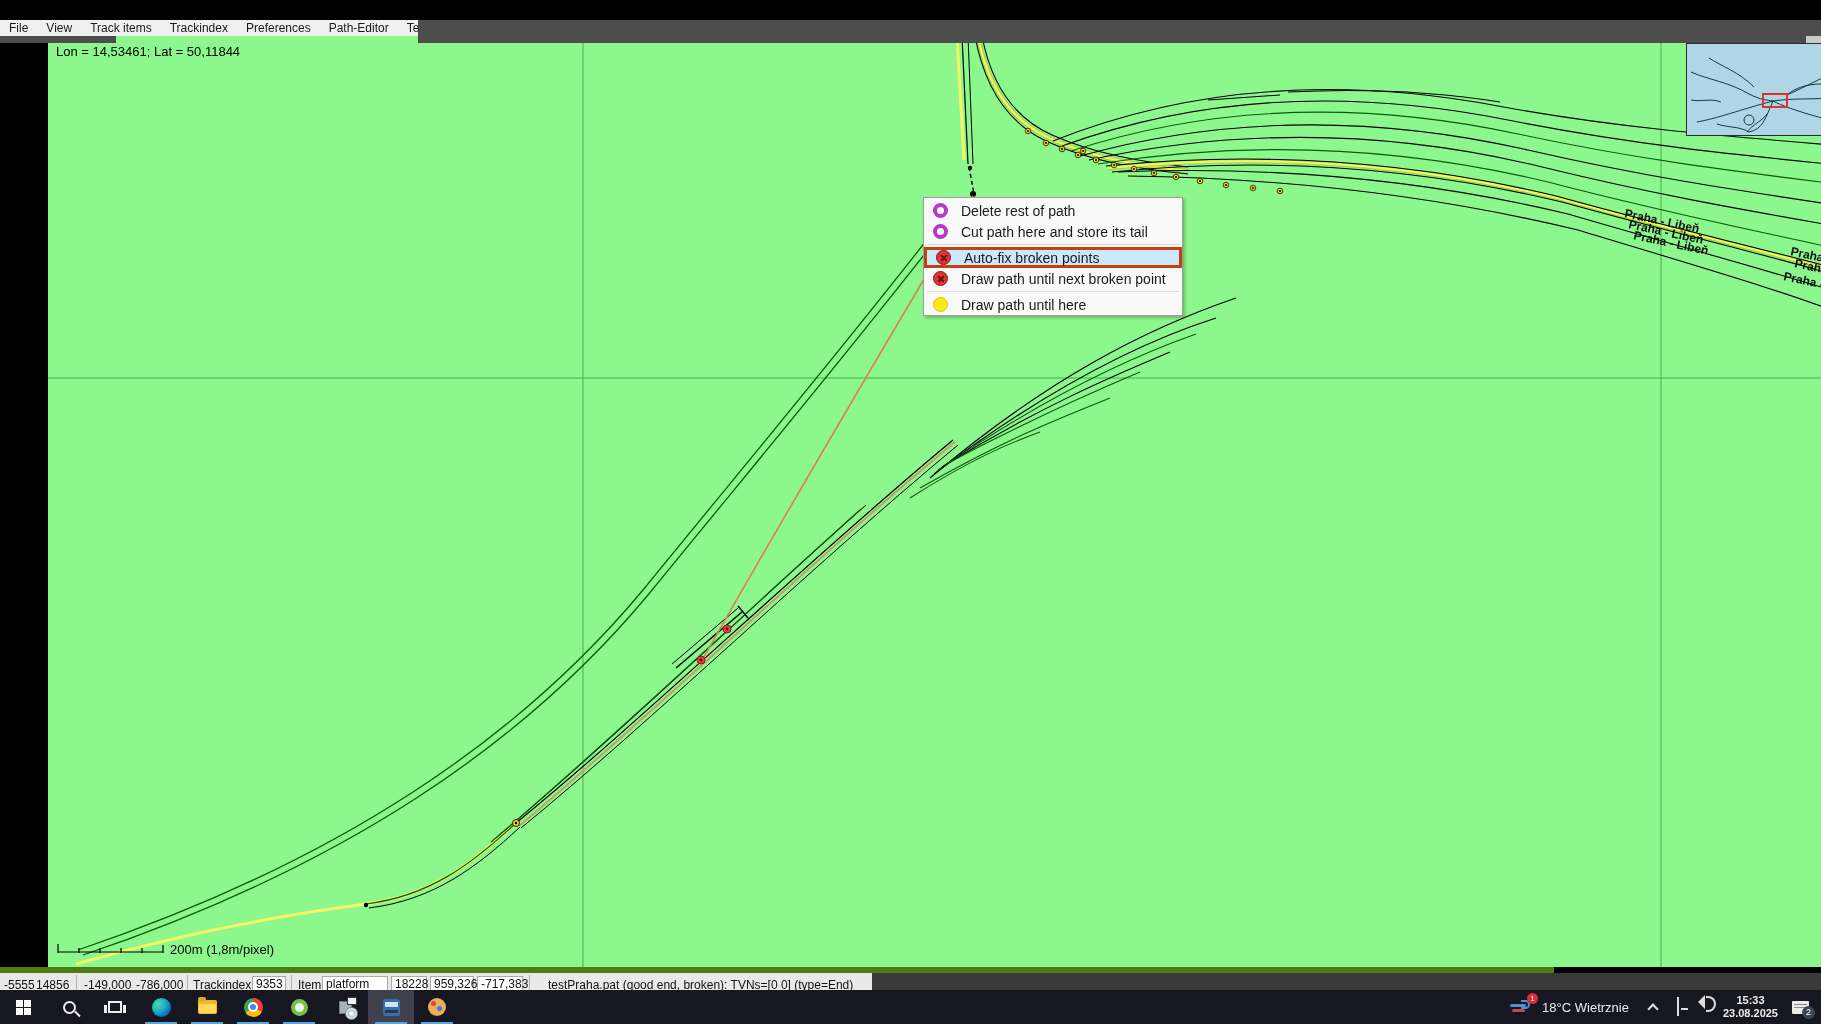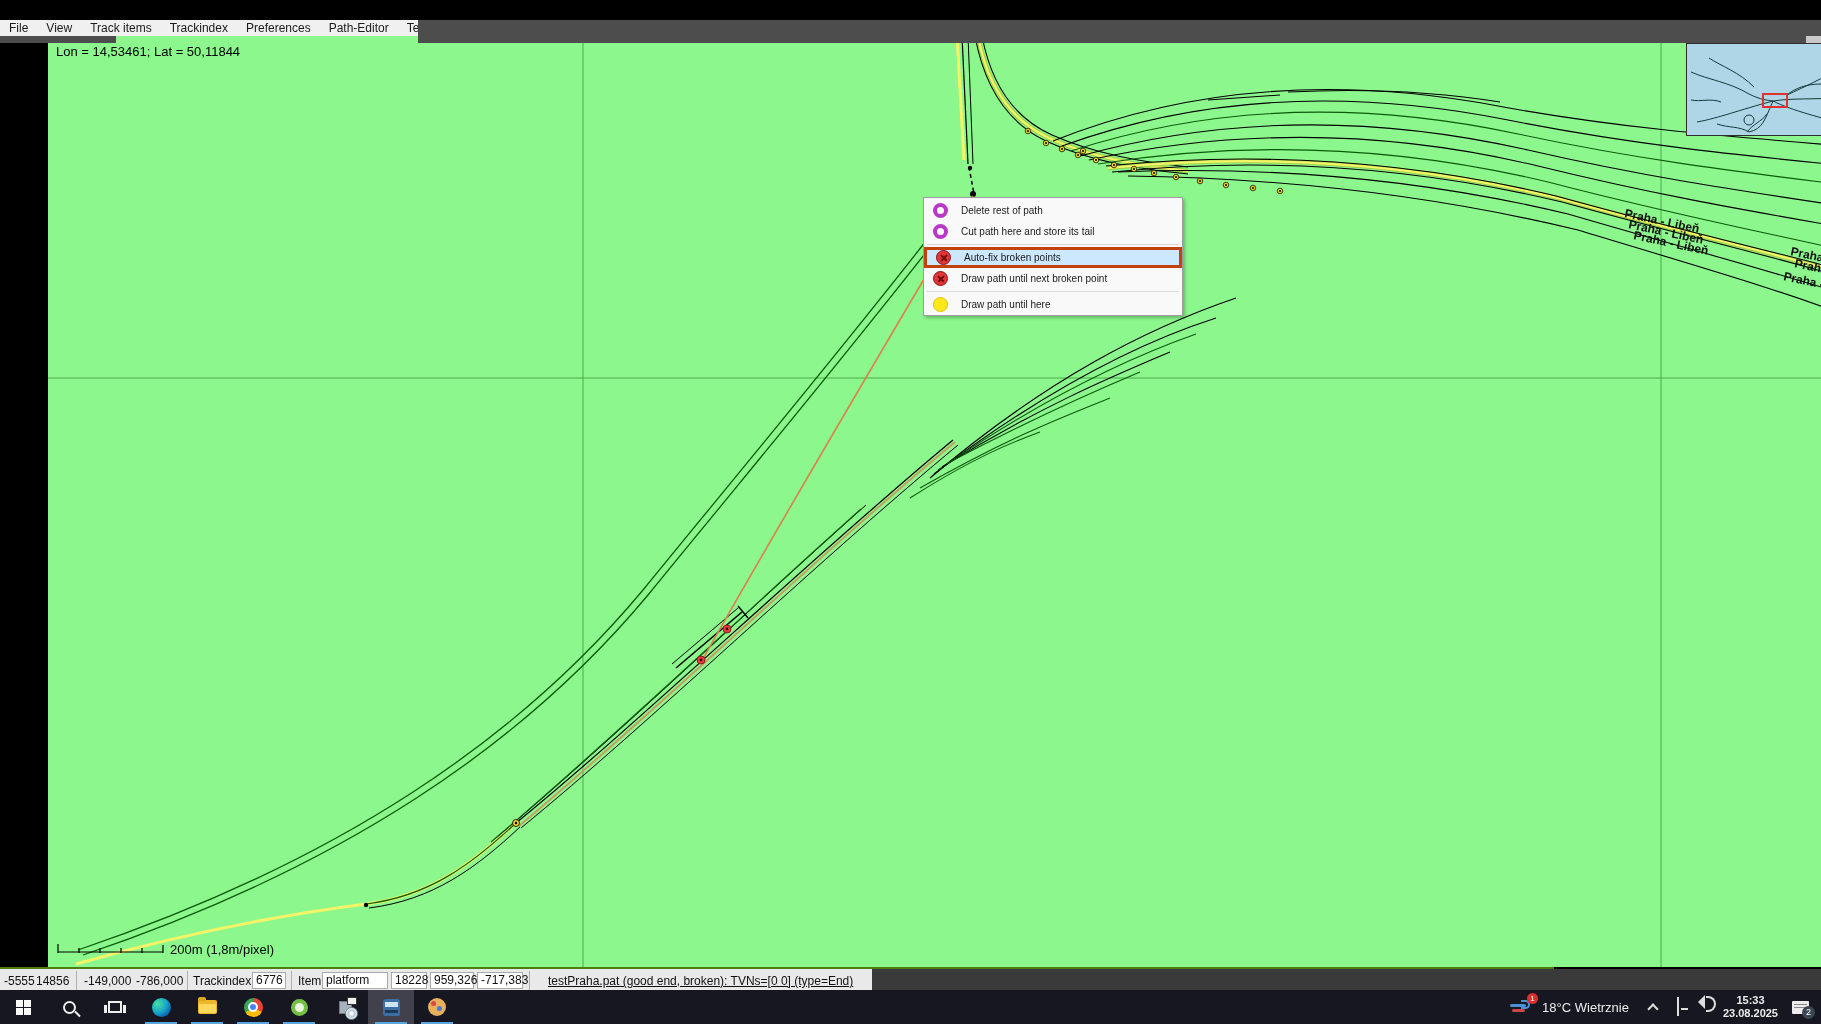--- a/index.html
+++ b/index.html
@@ -41,24 +41,24 @@
   .cm-item { position:relative; height:21px; display:flex; align-items:center; }
   .cm-item.hl { background:#cbe8ff; border:3px solid #c2410c; }
   .cm-sep { height:1px; background:#d9d9d9; margin:2px 3px; }
   .cm-ico { width:15px; height:15px; margin-left:9px; border-radius:50%; flex:0 0 auto; position:relative; }
   .ico-ring { background:#fff; border:4px solid #b838c8; width:15px; height:15px; }
   .ico-redx { background:#e03636; border:1px solid #8d1616; }
   .ico-redx:before, .ico-redx:after { content:""; position:absolute; left:2.5px; top:6px; width:8px; height:1.6px; background:#6e0d0d; }
   .ico-redx:before { transform:rotate(45deg); }
   .ico-redx:after { transform:rotate(-45deg); }
   .ico-yellow { background:#ffe819; border:1px solid #e0c400; }
-  .cm-label { margin-left:13px; font-size:10px; color:#1a1a1a; white-space:nowrap; }
-
-  
-  #statusbar { position:absolute; left:0; top:967px; width:1554px; height:23px; background:#e9e9e9; border-top:2px solid #4d7c0f; font-size:12px; color:#111; }
+  .cm-label { margin-left:13px; font-size:14px; color:#1a1a1a; white-space:nowrap; }
+
+  
+  #statusbar { position:absolute; left:0; top:967px; width:1554px; height:23px; background:#e9e9e9; border-top:6px solid #4d7c0f; font-size:12px; color:#111; }
   .sb-text { position:absolute; top:5px; white-space:nowrap; }
   .sb-sep { position:absolute; top:2px; width:1px; height:19px; background:#b0b0b0; }
   .sb-box { position:absolute; top:3px; height:17px; background:#fff; border:1px solid #ababab; font-size:12px; line-height:15px; padding:0 3px; white-space:nowrap; }
   #sb-dark { position:absolute; left:872px; top:0px; width:949px; height:23px; background:#3a3a3a; }
 
   
   #taskbar { position:absolute; left:0; top:990px; width:1821px; height:34px; background:#171721; display:flex; }
   .tslot { width:46px; height:34px; display:flex; align-items:center; justify-content:center; position:relative; }
   .tslot.active { background:#41414e; }
   .tslot.running:after { content:""; position:absolute; left:7px; bottom:0; width:32px; height:2px; background:#5aa7e0; }
@@ -326,21 +326,21 @@
   </div>
 
   <div id="statusbar">
     <span class="sb-text" style="left:4px;">-5555</span>
     <span class="sb-text" style="left:36px;">14856</span>
     <span class="sb-sep" style="left:76px;"></span>
     <span class="sb-text" style="left:84px;">-149,000</span>
     <span class="sb-text" style="left:136px;">-786,000</span>
     <span class="sb-sep" style="left:187px;"></span>
     <span class="sb-text" style="left:193px;">Trackindex</span>
-    <span class="sb-box" style="left:252px; width:34px; text-align:center;">6776</span>
+    <span class="sb-box" style="left:252px; width:34px; text-align:center;">9353</span>
     <span class="sb-sep" style="left:291px;"></span>
     <span class="sb-text" style="left:298px;">Item</span>
     <span class="sb-box" style="left:322px; width:66px;">platform</span>
     <span class="sb-box" style="left:391px; width:36px; text-align:right;">18228</span>
     <span class="sb-box" style="left:430px; width:44px; text-align:right;">959,326</span>
     <span class="sb-box" style="left:477px; width:46px; text-align:right;">-717,383</span>
     <span class="sb-sep" style="left:529px;"></span>
     <span class="sb-text" style="left:548px;text-decoration:underline;">testPraha.pat (good end, broken): TVNs=[0 0] (type=End)</span>
     <span id="sb-dark"></span>
   </div>

